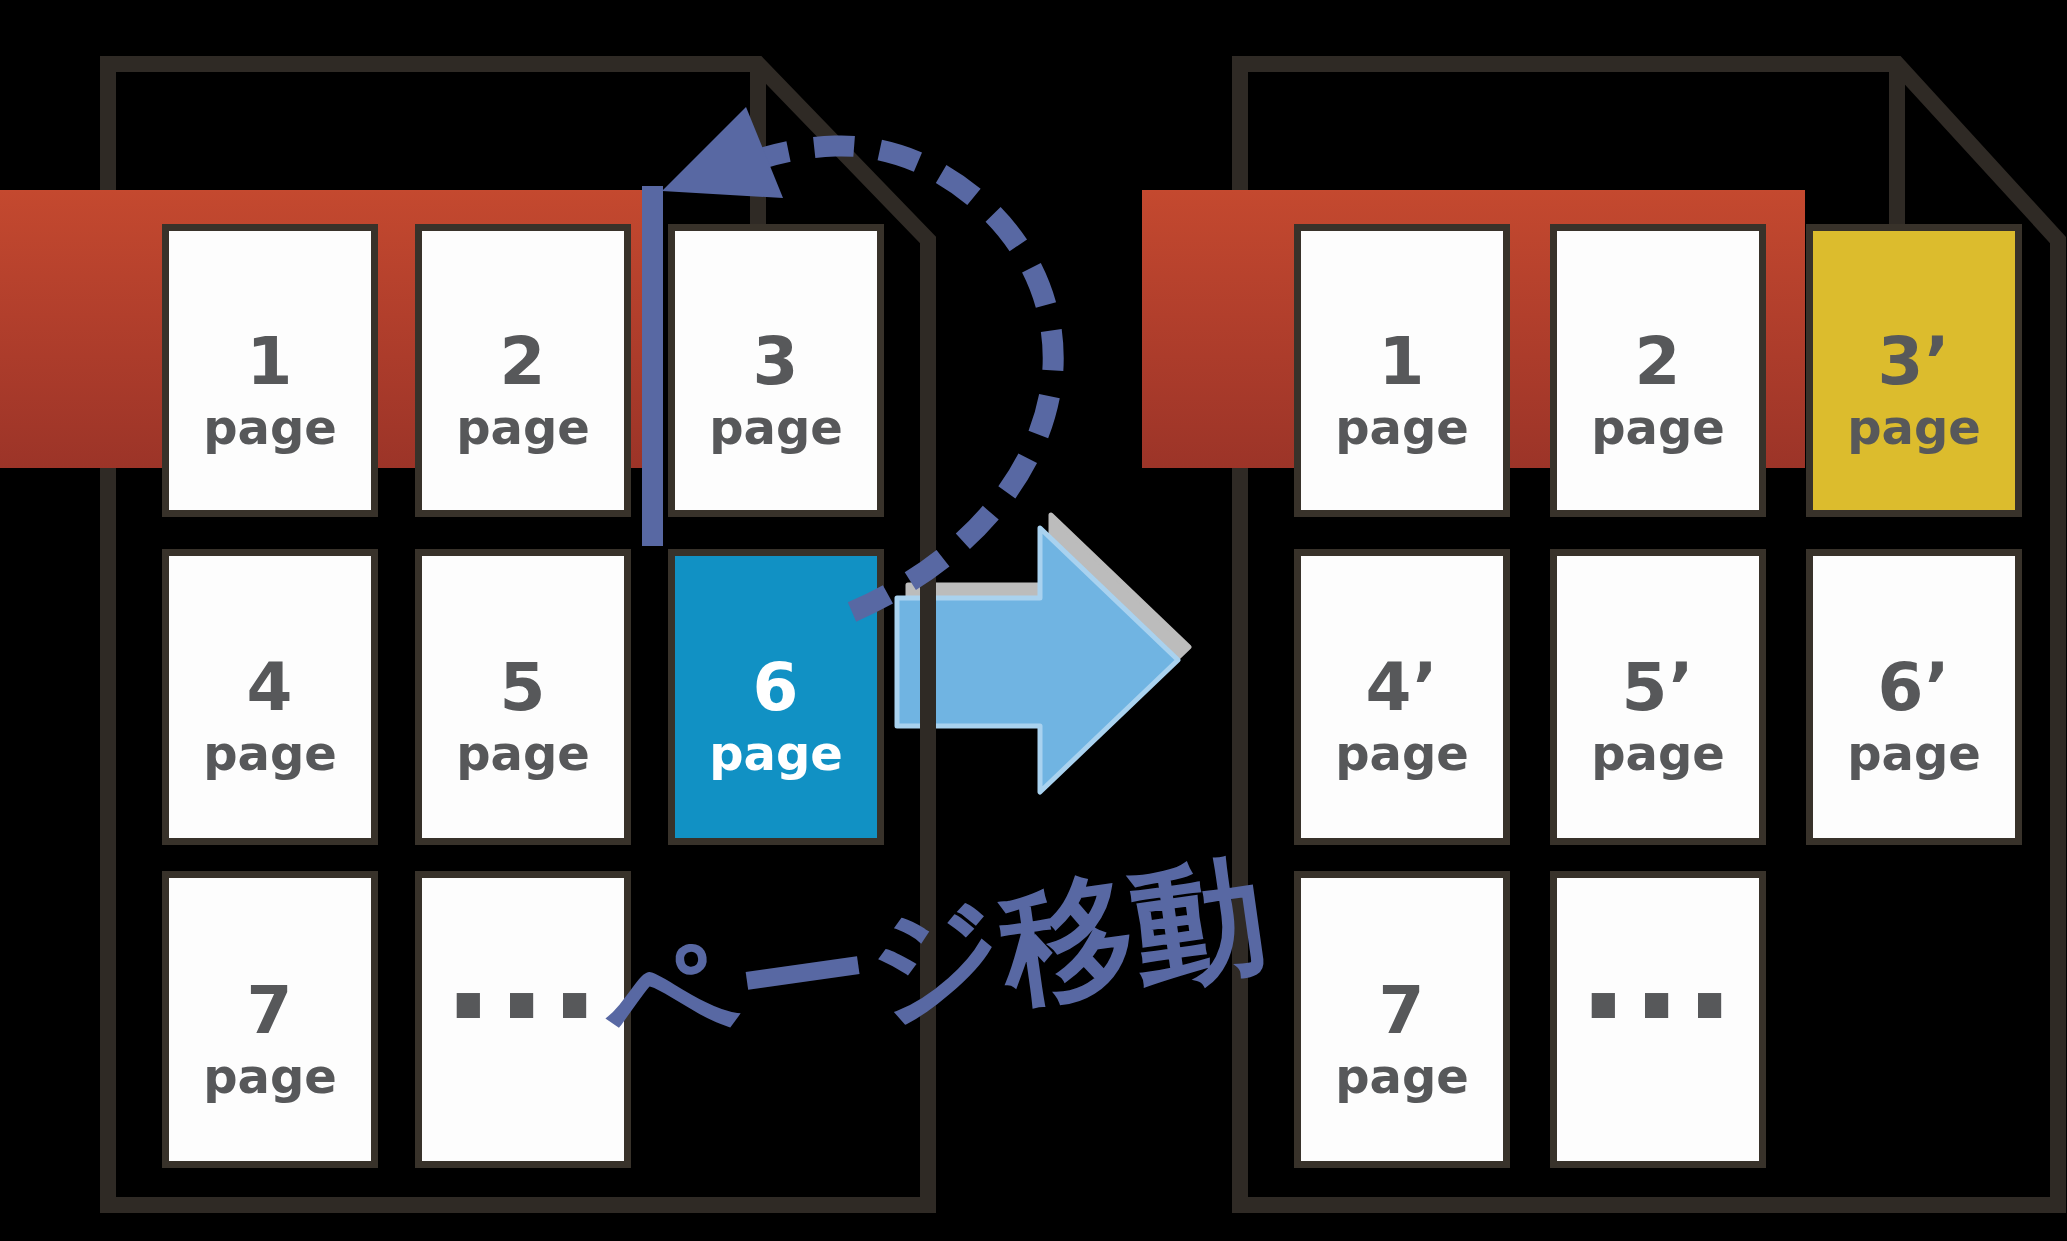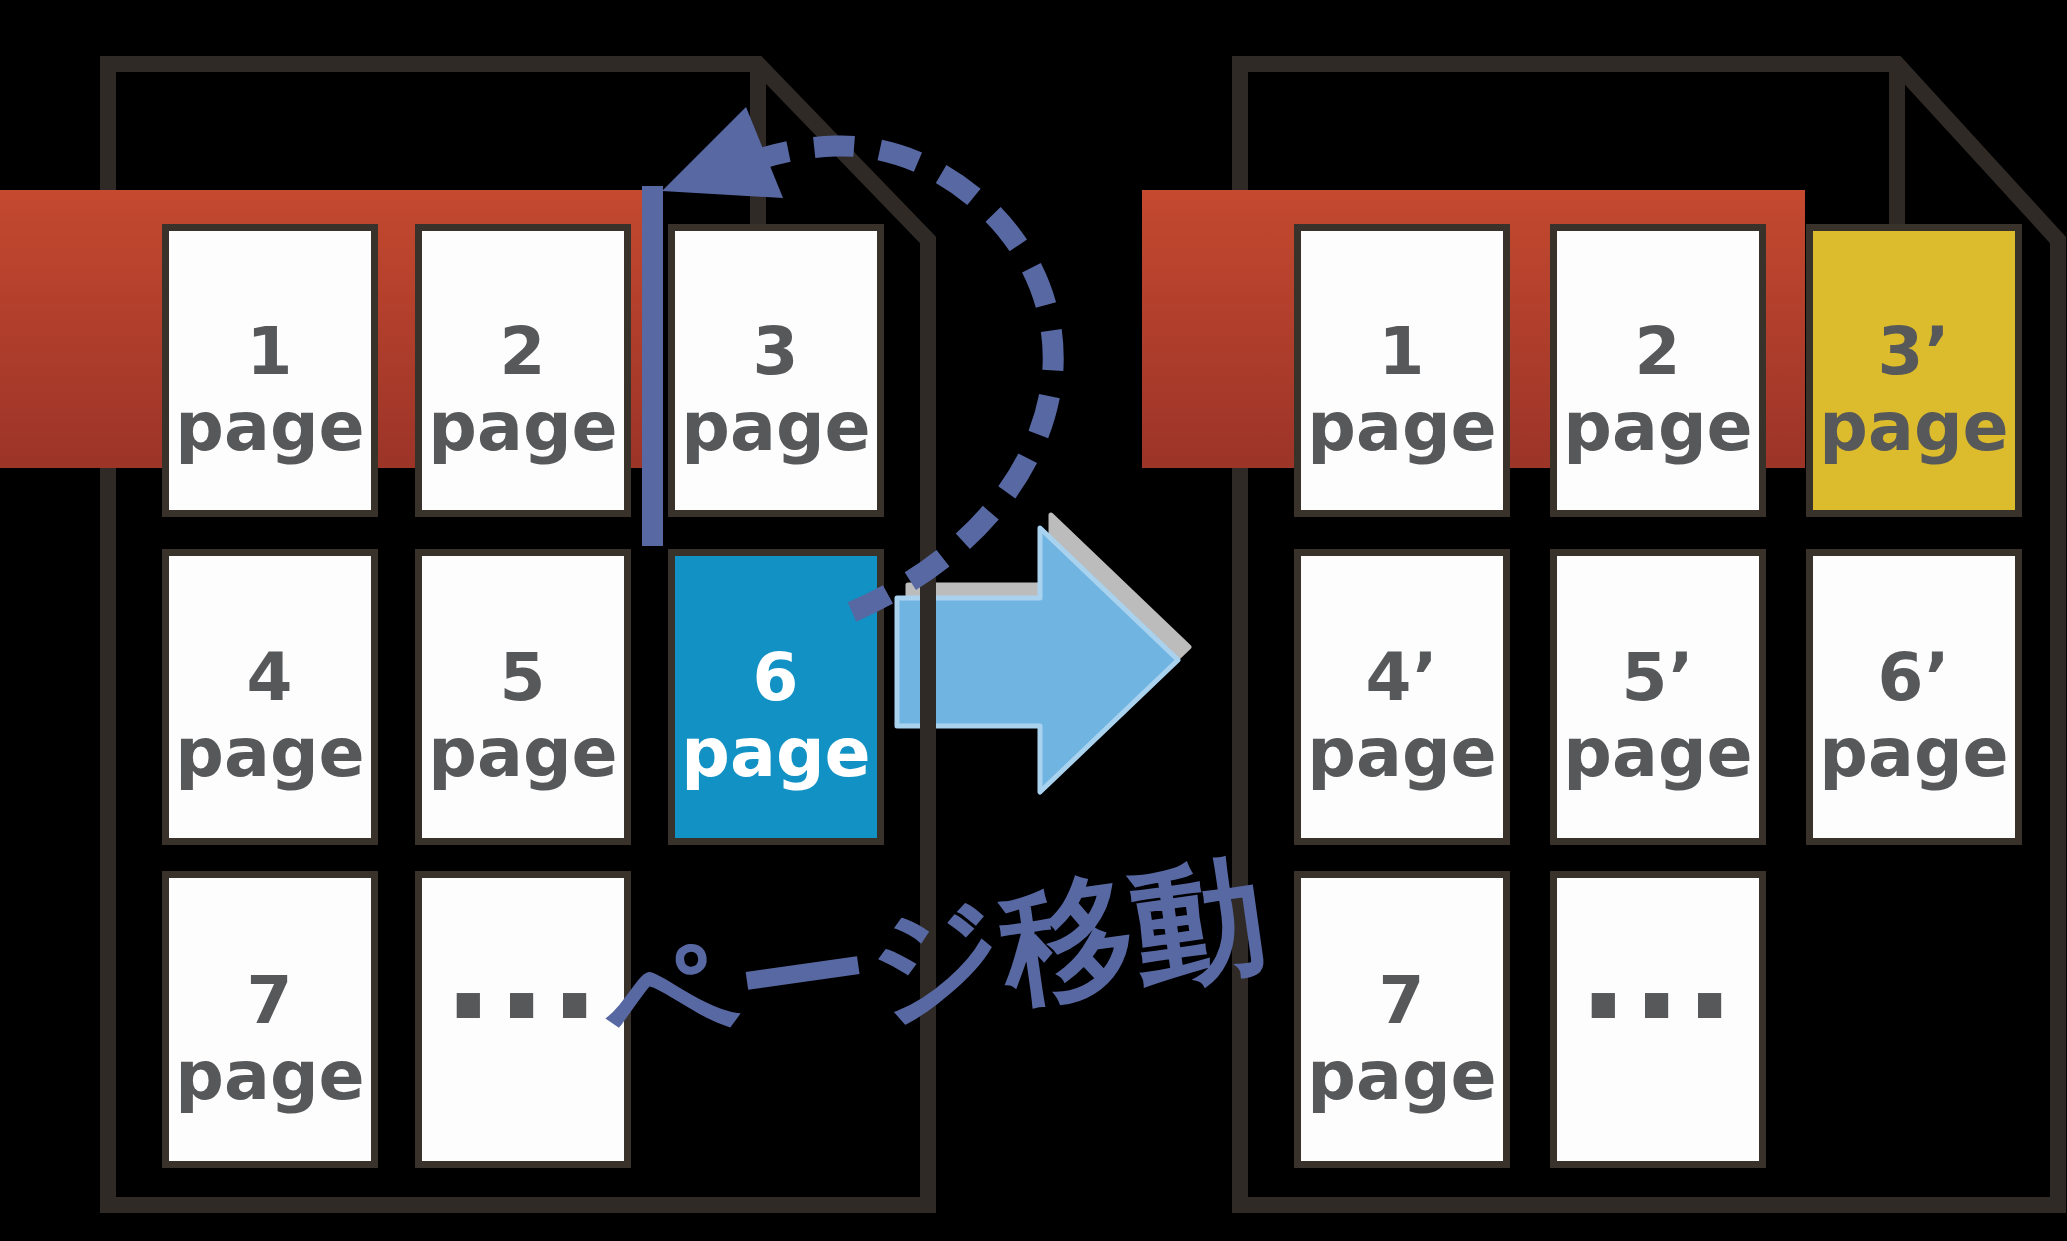--- a/index.html
+++ b/index.html
@@ -16,21 +16,21 @@
   }
   .banner-left{left:0;width:648px;}
   .banner-right{left:1142px;width:663px;}
   .pagebox{
     position:absolute;width:216px;height:293px;box-sizing:border-box;
     background:#fdfdfd;border:7px solid #38322a;z-index:20;
     display:flex;flex-direction:column;align-items:center;justify-content:center;
     padding-top:38px;color:#57585a;font-weight:bold;text-align:center;
   }
   .pagebox .num{font-size:66px;line-height:1.0;letter-spacing:1px;}
-  .pagebox .word{font-size:68px;line-height:1.0;margin-top:8px;letter-spacing:0px;}
+  .pagebox .word{font-size:48px;line-height:1.0;margin-top:8px;letter-spacing:0px;}
   .pagebox.c-blue{background:#1191c4;color:#ffffff;}
   .pagebox.c-yellow{background:#dcbc2d;color:#57585a;}
   .pagebox.dotsbox{padding-top:0;}
   .pagebox.dotsbox .num{font-size:132px;letter-spacing:3px;transform:translateY(-48px);}
   .move-label{
     position:absolute;left:578px;top:893px;width:712px;z-index:40;
     color:#5868a3;font-size:132px;font-weight:bold;text-align:center;
     white-space:nowrap;line-height:1;transform:rotate(-8deg);
     letter-spacing:0px;
   }

